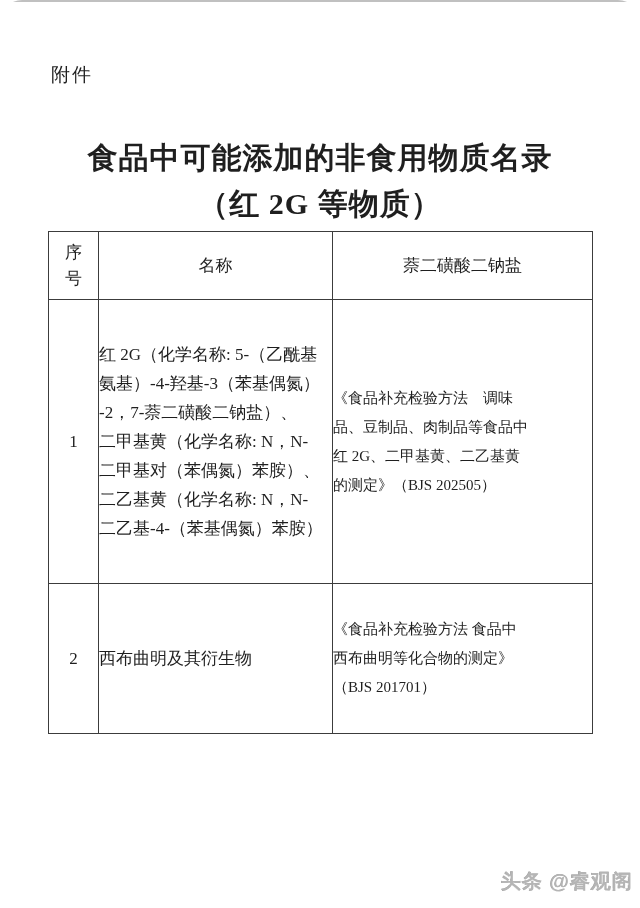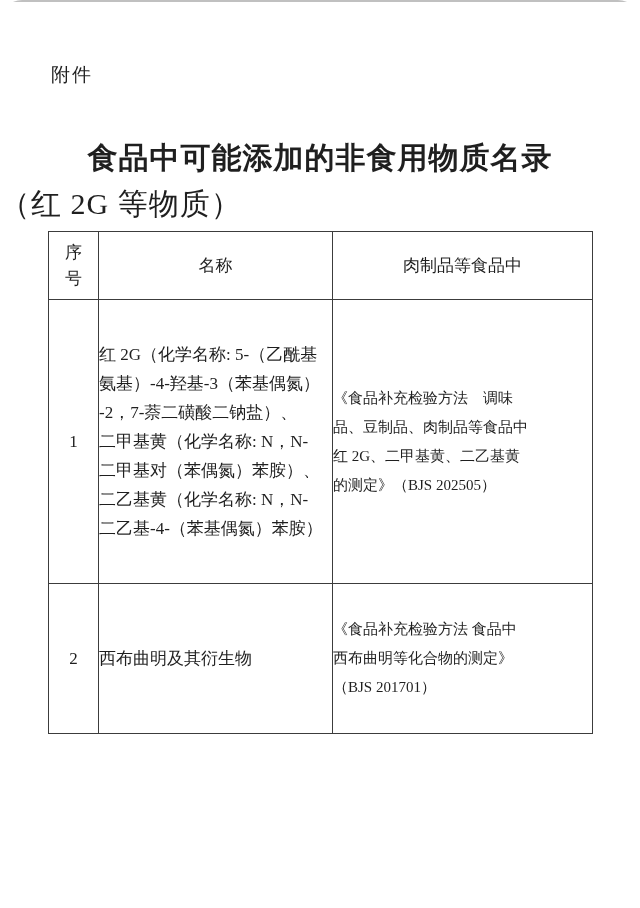--- a/index.html
+++ b/index.html
@@ -42,24 +42,24 @@
     font-size: 30px;
     line-height: 38px;
     font-weight: bold;
     letter-spacing: 1px;
   }
   .subtitle {
     position: absolute;
     left: 0; right: 0;
     top: 186px;
     margin: 0;
-    text-align: left;
+    text-align: center;
     font-size: 30px;
     line-height: 36px;
-    font-weight: normal;
+    font-weight: bold;
     letter-spacing: 1px;
   }
   table.doc-table {
     position: absolute;
     left: 48px;
     top: 231px;
     width: 544px;
     border-collapse: collapse;
     table-layout: fixed;
   }
@@ -127,21 +127,21 @@
     <colgroup>
       <col style="width:50px">
       <col style="width:234px">
       <col style="width:260px">
     </colgroup>
     <tbody>
       <tr class="header-row">
         <th>序
 号</th>
         <th>名称</th>
-        <th>肉制品等食品中</th>
+        <th>萘二磺酸二钠盐</th>
       </tr>
       <tr class="row-1">
         <td class="cell-index">1</td>
         <td class="cell-name">红 2G（化学名称: 5-（乙酰基
 氨基）-4-羟基-3（苯基偶氮）
 -2，7-萘二磺酸二钠盐）、
 二甲基黄（化学名称: N，N-
 二甲基对（苯偶氮）苯胺）、
 二乙基黄（化学名称: N，N-
 二乙基-4-（苯基偶氮）苯胺）</td>
@@ -153,13 +153,14 @@
       <tr class="row-2">
         <td class="cell-index">2</td>
         <td class="cell-name">西布曲明及其衍生物</td>
         <td class="cell-method">《食品补充检验方法 食品中
 西布曲明等化合物的测定》
 （BJS 201701）</td>
       </tr>
     </tbody>
   </table>
 
+  <div class="watermark">头条 @睿观阁</div>
 </div>
 
 </body></html>

